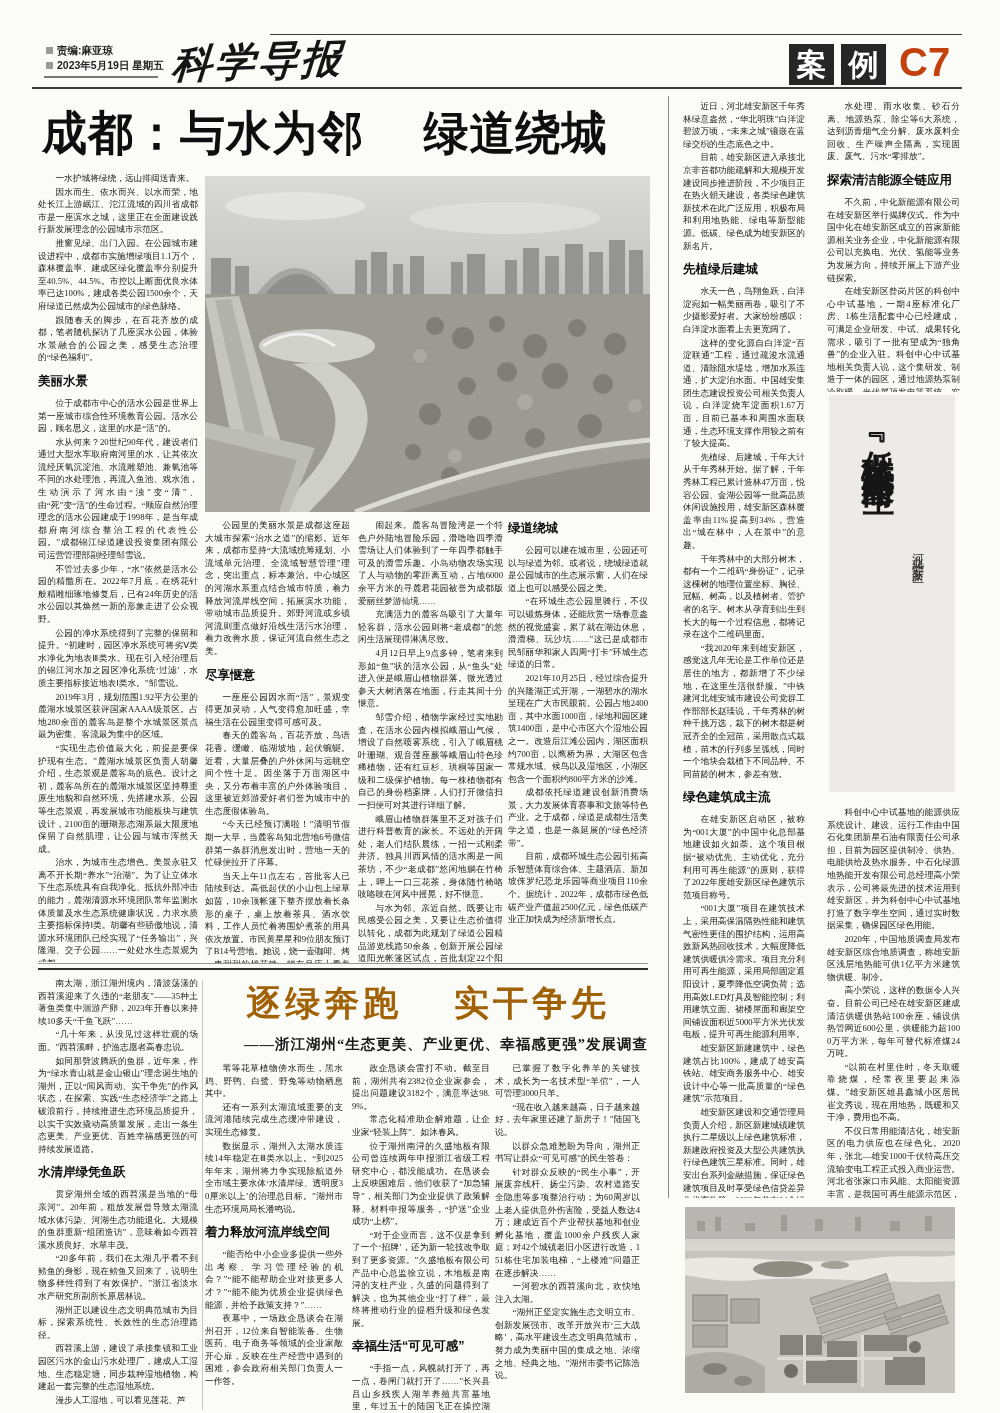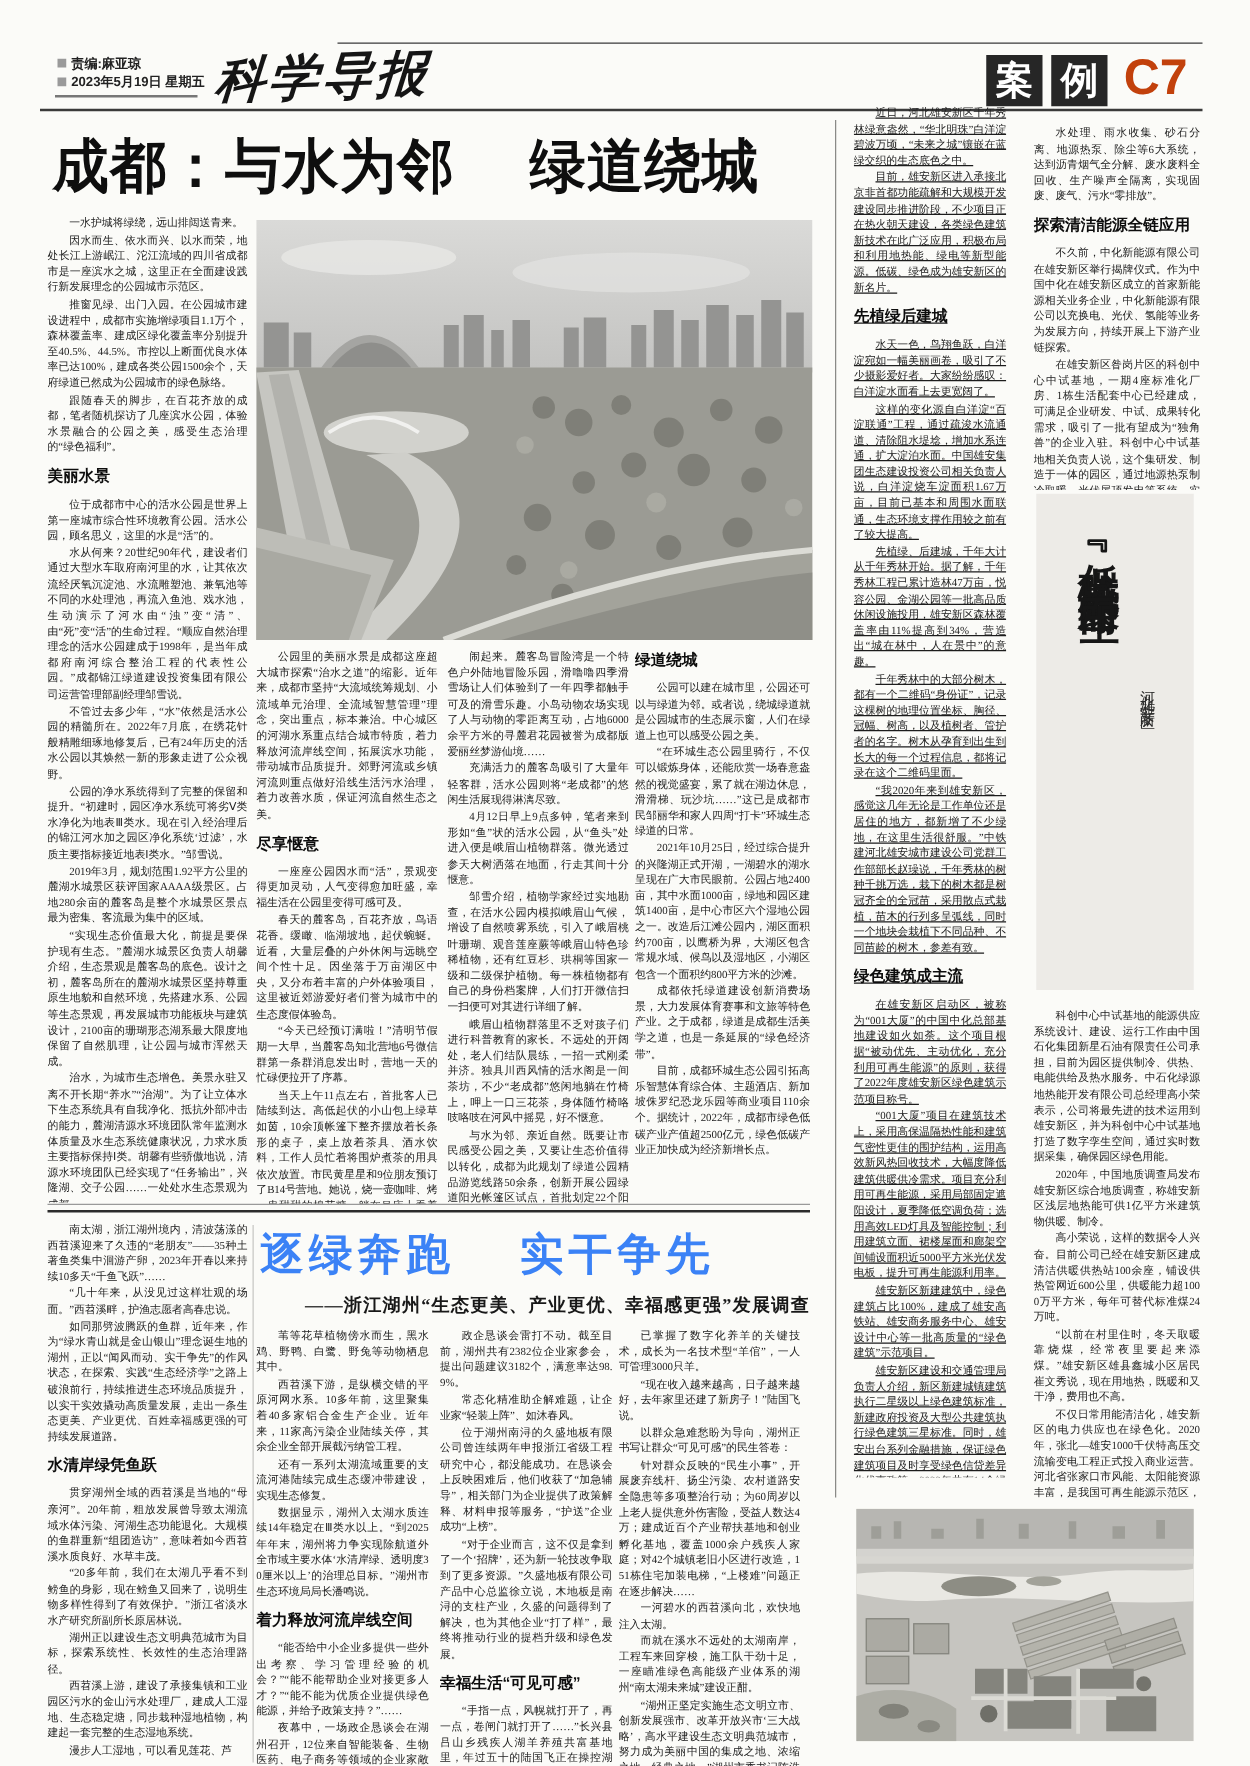--- a/index.html
+++ b/index.html
@@ -12,21 +12,21 @@
   .sq{display:inline-block;width:7px;height:7px;background:#9a9a9a;margin-right:4px;}
   .masthead{font-size:40px;font-weight:900;font-style:italic;letter-spacing:3px;color:#151515;
             transform:rotate(-2deg) skewX(-6deg);font-family:"Liberation Serif",serif;}
   .badge{width:45px;height:41px;background:#262626;color:#fff;text-align:center;line-height:41px;
          font-size:30px;font-weight:900;font-family:"Liberation Sans",sans-serif;}
   .pageno{font-size:40px;font-weight:bold;font-family:"Liberation Sans",sans-serif;color:#c2410c;}
   
   .h-main{font-family:"Liberation Sans",sans-serif;font-size:45px;font-weight:900;letter-spacing:1px;
           color:#0e0e0e;transform:scaleY(1.04);white-space:nowrap;}
   .h-mid{font-family:"Liberation Serif",serif;font-size:35px;font-weight:900;letter-spacing:4px;
-         color:#3b82f6;white-space:nowrap;}
+         color:#a16207;text-align:center;white-space:nowrap;}
   .h-sub{font-family:"Liberation Serif",serif;font-size:14.5px;font-weight:600;color:#181818;
          text-align:right;letter-spacing:1px;white-space:nowrap;}
   
   .col{overflow:hidden;}
   .col p.para{margin:0 0 1px;font-size:8.7px;line-height:12.6px;text-align:justify;text-indent:2em;
       word-break:break-all;color:#202020;}
   .col h3.subhead{margin:9px 0 7px;font-family:"Liberation Sans",sans-serif;font-size:12.5px;
       font-weight:bold;color:#0d0d0d;}
   
   .quotebox{background:#edebe7;}
@@ -179,48 +179,46 @@
       <p class="para">漫步人工湿地，可以看见莲花、芦</p>
     </div>
 
   <div class="abs" style="left:208px;top:980px;width:440px;">
     <div class="h-mid">逐绿奔跑　 实干争先</div>
     <div class="h-sub" style="margin-top:8px;">——浙江湖州“生态更美、产业更优、幸福感更强”发展调查</div>
   </div>
 
   <div class="abs col" style="left:205px;top:1062px;width:138px;height:351px;">
       <p class="para">苇等花草植物傍水而生，黑水鸡、野鸭、白鹭、野兔等动物栖息其中。</p>
-      <p class="para">西苕溪下游，是纵横交错的平原河网水系。10多年前，这里聚集着40多家铝合金生产企业。近年来，11家高污染企业陆续关停，其余企业全部开展截污纳管工程。</p>
       <p class="para">还有一系列太湖流域重要的支流河港陆续完成生态缓冲带建设，实现生态修复。</p>
       <p class="para">数据显示，湖州入太湖水质连续14年稳定在Ⅲ类水以上。“到2025年年末，湖州将力争实现除航道外全市域主要水体‘水清岸绿、透明度30厘米以上’的治理总目标。”湖州市生态环境局局长潘鸣说。</p>
       <h3 class="subhead">着力释放河流岸线空间</h3>
       <p class="para">“能否给中小企业多提供一些外出考察、学习管理经验的机会？”“能不能帮助企业对接更多人才？”“能不能为优质企业提供绿色能源，并给予政策支持？”……</p>
       <p class="para">夜幕中，一场政企恳谈会在湖州召开，12位来自智能装备、生物医药、电子商务等领域的企业家敞开心扉，反映在生产经营中遇到的困难，参会政府相关部门负责人一一作答。</p>
     </div>
   <div class="abs col" style="left:352px;top:1062px;width:138px;height:351px;">
       <p class="para">政企恳谈会雷打不动。截至目前，湖州共有2382位企业家参会，提出问题建议3182个，满意率达98.9%。</p>
       <p class="para">常态化精准助企解难题，让企业家“轻装上阵”、如沐春风。</p>
       <p class="para">位于湖州南浔的久盛地板有限公司曾连续两年申报浙江省级工程研究中心，都没能成功。在恳谈会上反映困难后，他们收获了“加急辅导”，相关部门为企业提供了政策解释、材料申报等服务，“护送”企业成功“上榜”。</p>
       <p class="para">“对于企业而言，这不仅是拿到了一个‘招牌’，还为新一轮技改争取到了更多资源。”久盛地板有限公司产品中心总监徐立说，木地板是南浔的支柱产业，久盛的问题得到了解决，也为其他企业“打了样”，最终将推动行业的提档升级和绿色发展。</p>
       <h3 class="subhead">幸福生活“可见可感”</h3>
       <p class="para">“手指一点，风幌就打开了，再一点，卷闸门就打开了……”长兴县吕山乡残疾人湖羊养殖共富基地里，年过五十的陆国飞正在操控湖羊智慧化管理平台，查看羊舍的情况。</p>
     </div>
   <div class="abs col" style="left:495px;top:1062px;width:145px;height:351px;">
       <p class="para">已掌握了数字化养羊的关键技术，成长为一名技术型“羊倌”，一人可管理3000只羊。</p>
       <p class="para">“现在收入越来越高，日子越来越好，去年家里还建了新房子！”陆国飞说。</p>
       <p class="para">以群众急难愁盼为导向，湖州正书写让群众“可见可感”的民生答卷：</p>
       <p class="para">针对群众反映的“民生小事”，开展废弃线杆、扬尘污染、农村道路安全隐患等多项整治行动；为60周岁以上老人提供意外伤害险，受益人数达4万；建成近百个产业帮扶基地和创业孵化基地，覆盖1000余户残疾人家庭；对42个城镇老旧小区进行改造，151栋住宅加装电梯，“上楼难”问题正在逐步解决……</p>
       <p class="para">一河碧水的西苕溪向北，欢快地注入太湖。</p>
-      <p class="para">而就在溪水不远处的太湖南岸，工程车来回穿梭，施工队干劲十足，一座瞄准绿色高能级产业体系的湖州“南太湖未来城”建设正酣。</p>
       <p class="para">“湖州正坚定实施生态文明立市、创新发展强市、改革开放兴市‘三大战略’，高水平建设生态文明典范城市，努力成为美丽中国的集成之地、浓缩之地、经典之地。”湖州市委书记陈浩说。</p>
     </div>
 
   <div class="abs" style="left:668px;top:96px;width:1px;height:1102px;background:#8a8a87;"></div>
 
-  <div class="abs col" style="left:683px;top:84px;width:122px;height:1098px;text-decoration:underline;">
+  <div class="abs col" style="left:683px;top:100px;width:122px;height:1098px;">
       <p class="para">近日，河北雄安新区千年秀林绿意盎然，“华北明珠”白洋淀碧波万顷，“未来之城”镶嵌在蓝绿交织的生态底色之中。</p>
       <p class="para">目前，雄安新区进入承接北京非首都功能疏解和大规模开发建设同步推进阶段，不少项目正在热火朝天建设，各类绿色建筑新技术在此广泛应用，积极布局和利用地热能、绿电等新型能源。低碳、绿色成为雄安新区的新名片。</p>
       <h3 class="subhead">先植绿后建城</h3>
       <p class="para">水天一色，鸟翔鱼跃，白洋淀宛如一幅美丽画卷，吸引了不少摄影爱好者。大家纷纷感叹：白洋淀水面看上去更宽阔了。</p>
       <p class="para">这样的变化源自白洋淀“百淀联通”工程，通过疏浚水流通道、清除阻水堤埝，增加水系连通，扩大淀泊水面。中国雄安集团生态建设投资公司相关负责人说，白洋淀烧车淀面积1.67万亩，目前已基本和周围水面联通，生态环境支撑作用较之前有了较大提高。</p>
       <p class="para">先植绿、后建城，千年大计从千年秀林开始。据了解，千年秀林工程已累计造林47万亩，悦容公园、金湖公园等一批高品质休闲设施投用，雄安新区森林覆盖率由11%提高到34%，营造出“城在林中，人在景中”的意趣。</p>
       <p class="para">千年秀林中的大部分树木，都有一个二维码“身份证”，记录这棵树的地理位置坐标、胸径、冠幅、树高，以及植树者、管护者的名字。树木从孕育到出生到长大的每一个过程信息，都将记录在这个二维码里面。</p>
       <p class="para">“我2020年来到雄安新区，感觉这几年无论是工作单位还是居住的地方，都新增了不少绿地，在这里生活很舒服。”中铁建河北雄安城市建设公司党群工作部部长赵璪说，千年秀林的树种千挑万选，栽下的树木都是树冠齐全的全冠苗，采用散点式栽植，苗木的行列多呈弧线，同时一个地块会栽植下不同品种、不同苗龄的树木，参差有致。</p>
       <h3 class="subhead">绿色建筑成主流</h3>
       <p class="para">在雄安新区启动区，被称为“001大厦”的中国中化总部基地建设如火如荼。这个项目根据“被动优先、主动优化，充分利用可再生能源”的原则，获得了2022年度雄安新区绿色建筑示范项目称号。</p>

